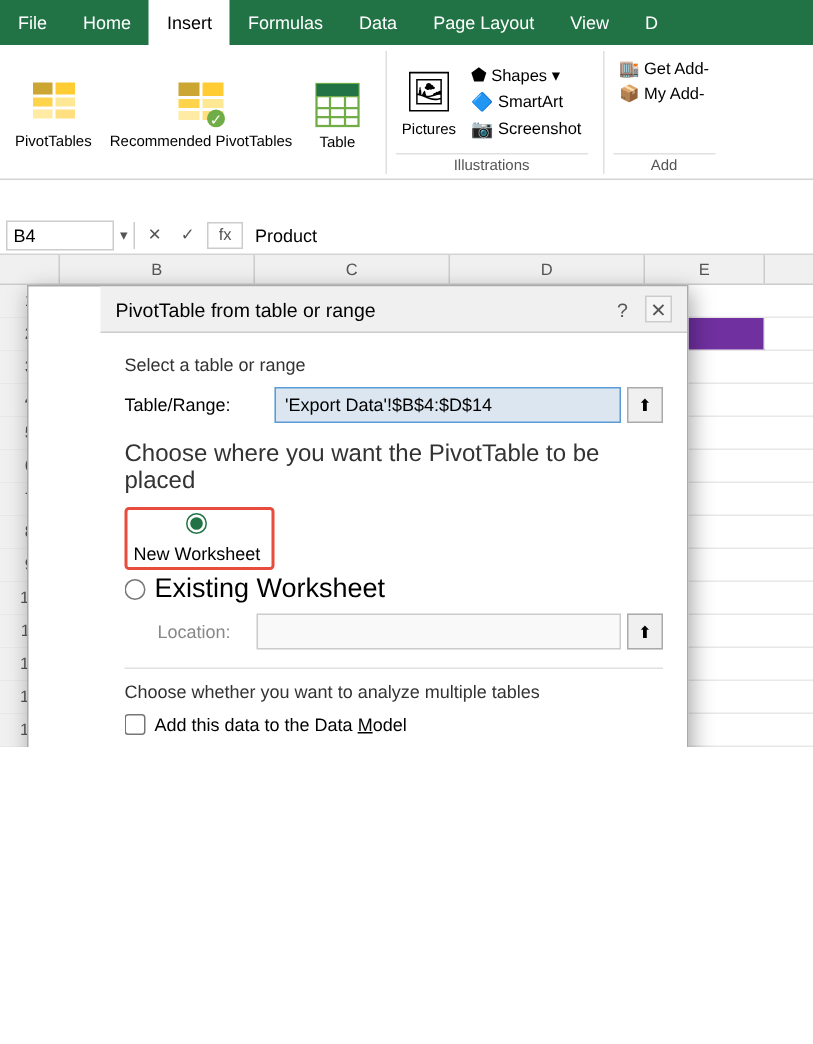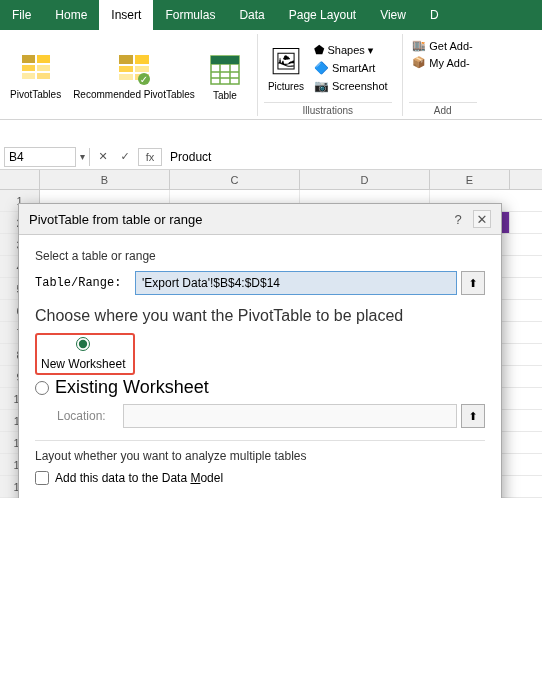--- a/index.html
+++ b/index.html
@@ -203,37 +203,37 @@
 
   <div style="display:flex; height:22px; border-bottom:1px solid #e8e8e8;">
     <div style="width:40px; min-width:40px; border-right:1px solid #ccc; text-align:center; font-size:11px; color:#555; line-height:22px; background:#f0f0f0;">14</div>
     <div style="width:130px; border-right:1px solid #e8e8e8; padding:0 4px; line-height:22px; font-size:12px;">Cabbage</div>
     <div style="width:130px; border-right:1px solid #e8e8e8; padding:0 4px; line-height:22px; font-size:12px;">Vegetable</div>
     <div style="width:130px; border-right:1px solid #e8e8e8; padding:0 4px; line-height:22px; font-size:12px;">Spain</div>
     <div style="width:80px; padding:0 4px; line-height:22px; font-size:12px;"></div>
   </div>
 
   <div style="position:absolute; top:0; left:0; right:0; bottom:-30px; pointer-events:none;">
-    <div style="position:absolute; top:33px; left:18px; width:484px; background:#fff; border:1px solid #aaa; box-shadow:2px 4px 14px rgba(0,0,0,0.35); pointer-events:all;">
+    <div style="position:absolute; top:20px; left:18px; width:441px; background:#fff; border:1px solid #aaa; box-shadow:2px 4px 14px rgba(0,0,0,0.35); pointer-events:all;padding-left:48px;">
 
       <div style="display:flex; align-items:center; justify-content:space-between; background:#f0f0f0; border-bottom:1px solid #ccc; padding:6px 10px;">
         <span style="font-size:13px;">PivotTable from table or range</span>
         <div style="display:flex; gap:6px; align-items:center;">
           <span style="width:18px; height:18px; display:flex; align-items:center; justify-content:center; font-size:13px; cursor:pointer; color:#555;">?</span>
           <span style="width:18px; height:18px; display:flex; align-items:center; justify-content:center; font-size:13px; cursor:pointer; color:#555; border:1px solid #ccc; background:#f5f5f5;">✕</span>
         </div>
       </div>
 
       <div style="padding:14px 16px;">
         
         
         <div style="font-size:12px; color:#333; margin-bottom:8px;">Select a table or range</div>
         
         <div style="display:flex; align-items:center; margin-bottom:12px; gap:8px;">
-          <label style="font-size:12px; min-width:92px;font-family:Liberation Mono, monospace;">Table/Range:</label>
+          <label style="font-size:12px; min-width:92px;">Table/Range:</label>
           <div style="display:flex; flex:1; align-items:center; gap:4px;">
             <input type="text" style="flex: 1 1 0%; border: 1px solid rgb(91, 155, 213); padding: 3px 6px; font-size: 12px; height: 24px; background: rgb(220, 230, 241);" value="'Export Data'!$B$4:$D$14">
             <button style="width:24px; height:24px; border:1px solid #aaa; background:#f0f0f0; display:flex; align-items:center; justify-content:center; cursor:pointer; font-size:11px;">⬆</button>
           </div>
         </div>
 
         
         <div style="font-size:16px; color:#333; margin-bottom:8px;">Choose where you want the PivotTable to be placed</div>
         
         
@@ -254,21 +254,21 @@
           <div style="display:flex; flex:1; align-items:center; gap:4px;">
             <input type="text" style="flex: 1 1 0%; border: 1px solid rgb(204, 204, 204); padding: 3px 6px; font-size: 12px; height: 24px; background: rgb(249, 249, 249);" value="" placeholder="">
             <button style="width:24px; height:24px; border:1px solid #aaa; background:#f0f0f0; display:flex; align-items:center; justify-content:center; cursor:pointer; font-size:11px;">⬆</button>
           </div>
         </div>
 
         
         <div style="height:1px; background:#e0e0e0; margin:8px 0;"></div>
 
         
-        <div style="font-size:12px; color:#333; margin-bottom:8px;">Layout whether you want to analyze multiple tables</div>
+        <div style="font-size:12px; color:#333; margin-bottom:8px;">Choose whether you want to analyze multiple tables</div>
 
         
         <div style="display:flex; align-items:center; gap:6px; margin-bottom:12px;">
           <input type="checkbox" style="width: 14px; height: 14px; cursor: pointer;">
           <label style="font-size:12px;">Add this data to the Data <span style="text-decoration:underline;">M</span>odel</label>
         </div>
 
       </div>
 
       <div style="display:flex; justify-content:flex-end; gap:8px; padding:4px 16px 14px;">

